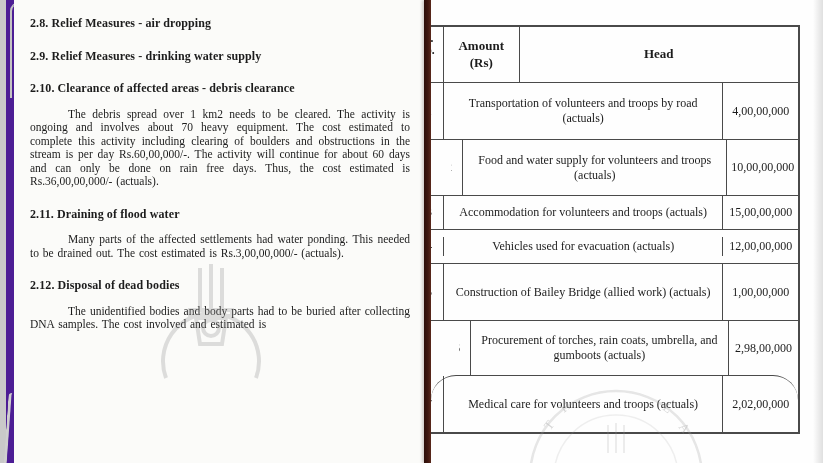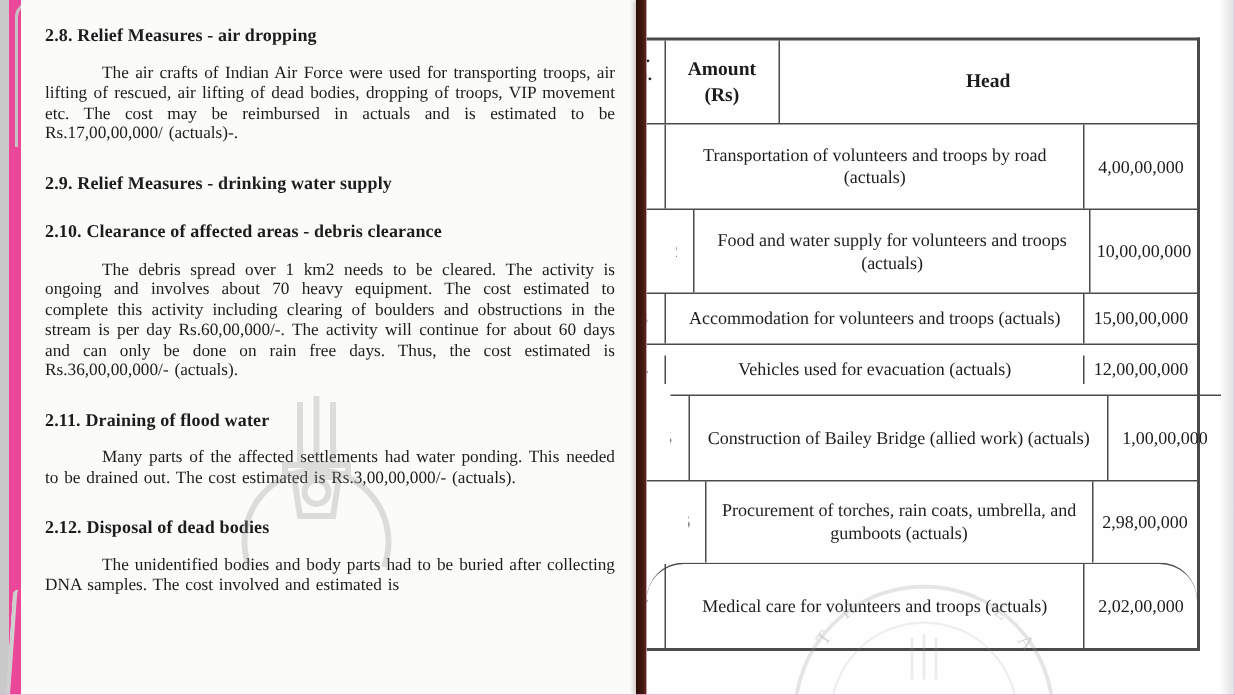--- a/index.html
+++ b/index.html
@@ -7,21 +7,21 @@
     --paper-left:#fbfbf9;
     --paper-right:#fefefe;
     --edge:#c9c9c9;
     --border:#4a4a4a;
     --ink:#1c1c1c;
     --wm:#8f8f8f;
   }
   *{box-sizing:border-box;margin:0;padding:0;}
   html,body{width:823px;height:463px;overflow:hidden;background:#ffffff;}
   body{font-family:"Liberation Serif","DejaVu Serif",serif;color:var(--ink);}
-  .scan-root{position:relative;width:823px;height:463px;overflow:hidden;background:#ec4899;}
+  .scan-root{position:relative;width:823px;height:463px;overflow:hidden;background:#4c1d95;}
 
   
   .edge-strip{position:absolute;left:0;top:0;width:6px;height:100%;background:var(--edge);}
   .page-curl-line{position:absolute;left:10px;top:2px;width:9px;height:96px;
     border-left:2px solid #c4c4c4;border-top:2px solid #cdcdcd;border-top-left-radius:9px;}
   .page-curl-bottom{position:absolute;left:6px;top:393px;width:8px;height:75px;
     border-left:3px solid #cfcfcf;transform:rotate(4deg);border-top-left-radius:4px;}
 
   
   .left-page{position:absolute;left:14px;top:0;width:410px;height:463px;background:var(--paper-left);
@@ -52,21 +52,21 @@
   .cell{display:flex;align-items:center;justify-content:center;text-align:center;padding:2px 3px;}
   .cell-sl{width:12px;overflow:hidden;justify-content:flex-start;padding:0;}
   .cell-sl .clip{margin-left:-5px;white-space:pre;}
   .cell-head{width:281px;border-left:1.5px solid var(--border);}
   .cell-amount{width:76px;border-left:1.5px solid var(--border);}
   .t-header .cell-sl{align-items:flex-start;padding-top:5px;font-size:11.5px;line-height:12px;}
   .t-body .t-row:nth-child(1){height:57px;}
   .t-body .t-row:nth-child(2){height:56px;padding-left:20px;}
   .t-body .t-row:nth-child(3){height:34px;}
   .t-body .t-row:nth-child(4){height:34px;align-items:center;}
-  .t-body .t-row:nth-child(5){height:57px;margin-left:16px;}
+  .t-body .t-row:nth-child(5){height:57px;}
   .t-body .t-row:nth-child(6){height:55px;padding-left:28px;}
   .t-body .t-row:nth-child(7){height:57px;border-radius:25px;}
 
   .seal-wm{position:absolute;left:95px;top:365px;opacity:.45;pointer-events:none;}
 </style>
 </head>
 <body>
 
 <div class="scan-root">
 
@@ -82,21 +82,20 @@
         <line x1="70" y1="12" x2="70" y2="52"></line>
         <rect x="38" y="54" width="42" height="6"></rect>
         <circle cx="59" cy="72" r="8"></circle>
         <path d="M44,62 L74,62 L70,88 L48,88 Z"></path>
         <path d="M14,78 A48,48 0 1,0 104,78" transform="rotate(180 59 100)"></path>
       </g>
     </svg>
 
       <div class="section">
         <div class="section-heading">2.8. Relief Measures - air dropping</div>
-        <p class="section-paragraph">The air crafts of Indian Air Force were used for transporting troops, air lifting of rescued, air lifting of dead bodies, dropping of troops, VIP movement etc. The cost may be reimbursed in actuals and is estimated to be Rs.17,00,00,000/ (actuals)-.</p>
       </div>
 
       <div class="section">
         <div class="section-heading">2.9. Relief Measures - drinking water supply</div>
       </div>
 
       <div class="section">
         <div class="section-heading">2.10. Clearance of affected areas - debris clearance</div>
         <p class="section-paragraph">The debris spread over 1 km2 needs to be cleared. The activity is ongoing and involves about 70 heavy equipment. The cost estimated to complete this activity including clearing of boulders and obstructions in the stream is per day Rs.60,00,000/-. The activity will continue for about 60 days and can only be done on rain free days. Thus, the cost estimated is Rs.36,00,00,000/- (actuals).</p>
       </div>

